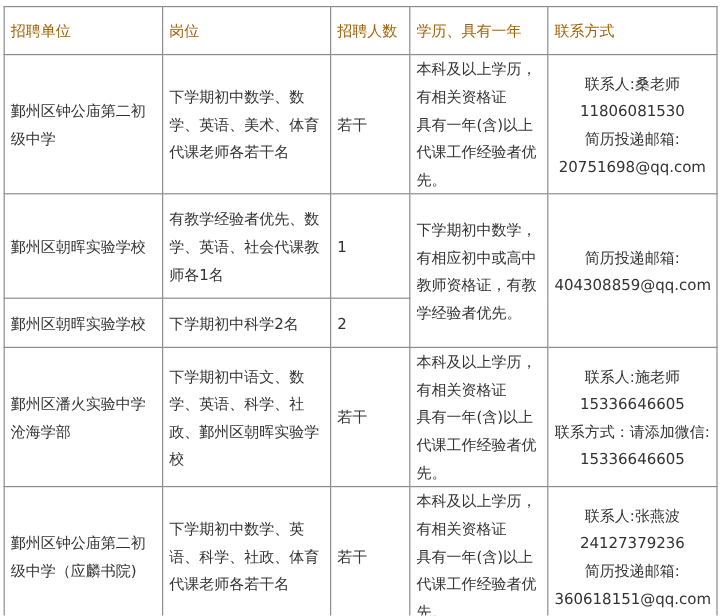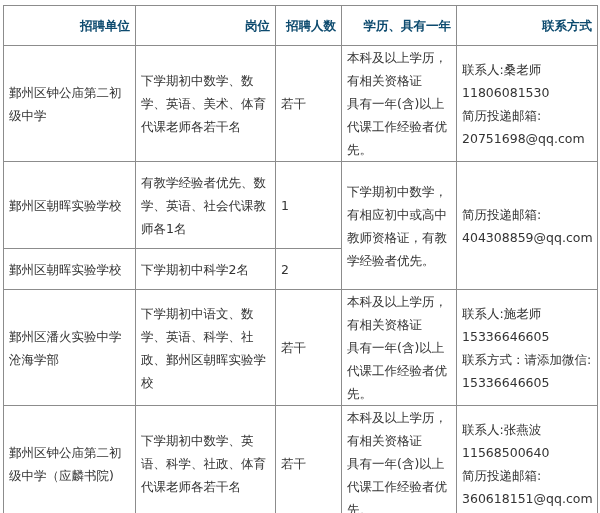--- a/index.html
+++ b/index.html
@@ -26,36 +26,35 @@
       line-height: 23px;
     }
     table.recruit td, table.recruit th {
       border: 1px solid #8c8c8c;
       padding: 0 5px;
       vertical-align: middle;
       text-align: left;
       word-break: break-all;
     }
     table.recruit th {
-      font-weight: bold;
-      color: #0c4a6e;
+      font-weight: normal;
+      color: #a16207;
       height: 39px;
-      text-align: right;
     }
     col.c1 { width: 132px; }
     col.c2 { width: 140px; }
     col.c3 { width: 66px; }
     col.c4 { width: 115px; }
     col.c5 { width: 141px; }
     tr.r1 td { height: 112px; }
     tr.r2 td { height: 86px; }
     tr.r3 td { height: 40px; }
     tr.r4 td { height: 109px; }
     tr.r5 td { height: 112px; }
-    .line { display: block; white-space: nowrap; }
+    .line { display: block; white-space: nowrap; text-align: center; }
   </style>
 </head>
 <body>
 
 <table class="recruit">
   <colgroup>
     <col class="c1">
       <col class="c2">
       <col class="c3">
       <col class="c4">
@@ -119,19 +118,19 @@
     <tr class="r5">
       <td>鄞州区钟公庙第二初级中学（应麟书院)</td>
       <td>下学期初中数学、英语、科学、社政、体育代课老师各若干名</td>
       <td>若干</td>
       <td>
         <span>本科及以上学历，有相关资格证</span><br>
         <span>具有一年(含)以上代课工作经验者优先。</span>
       </td>
       <td>
         <span class="line">联系人:张燕波</span>
-        <span class="line">11568500640</span>
+        <span class="line">24127379236</span>
         <span class="line">简历投递邮箱:</span>
         <span class="line">360618151@qq.com</span>
       </td>
     </tr>
   </tbody>
 </table>
 
 </body></html>

